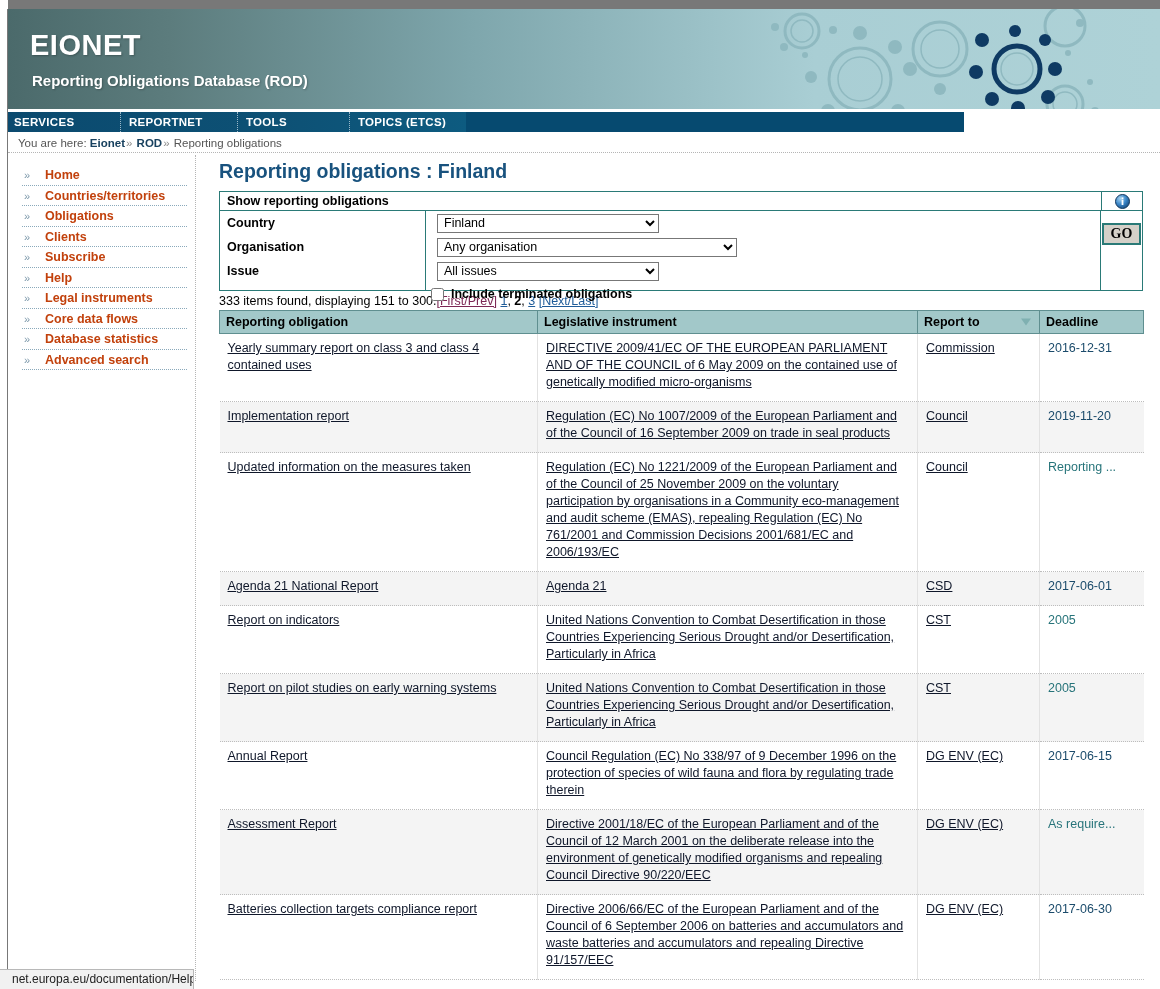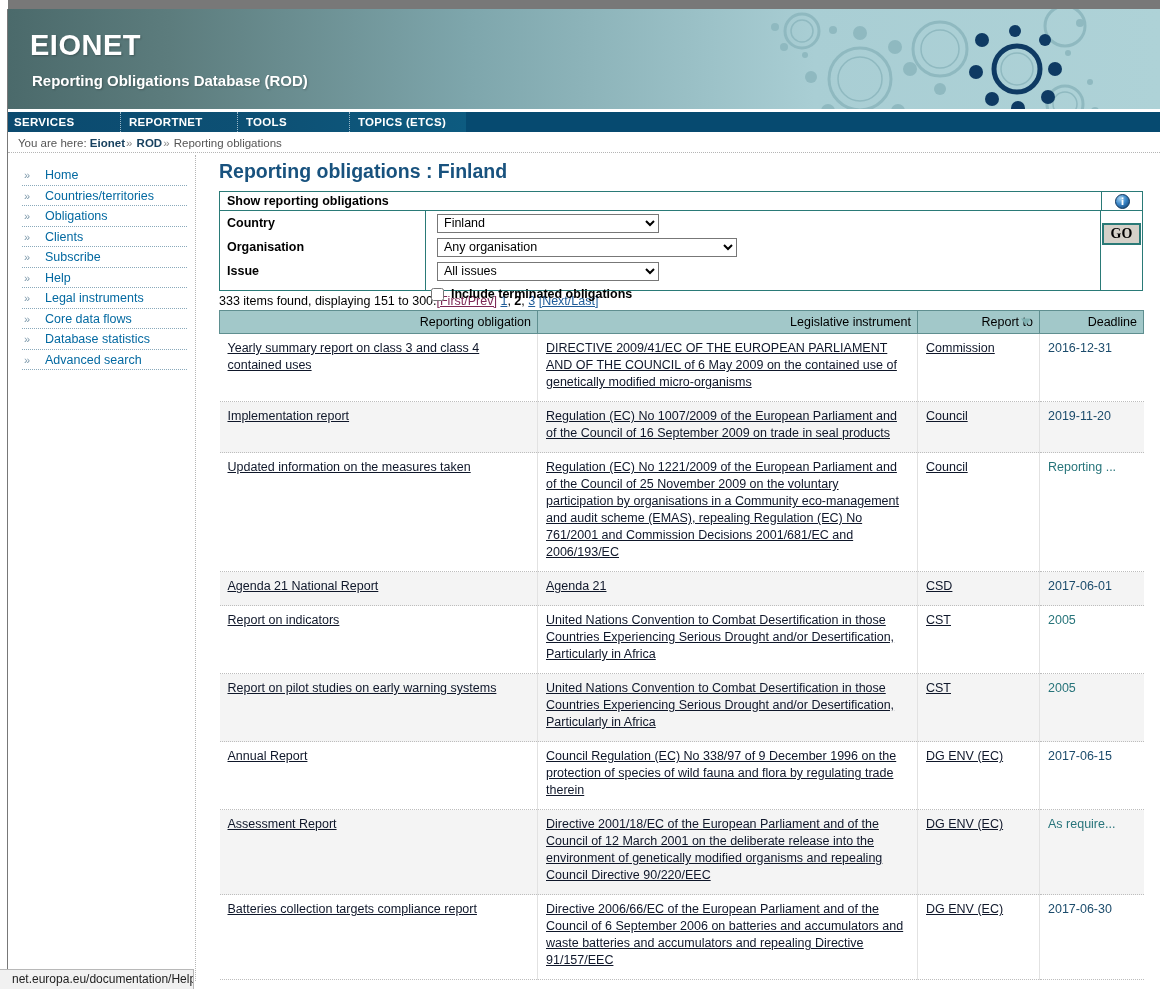--- a/index.html
+++ b/index.html
@@ -44,21 +44,21 @@
     position: absolute; left: 24px; top: 63px;
     color: #ffffff;
     font-size: 15px;
     font-weight: bold;
     text-shadow: 1px 1px 2px rgba(0,0,0,0.25);
   }
 
   
   .navbar {
     position: absolute; left: 8px; top: 112px;
-    width: 1152px; height: 20px;
+    width: 956px; height: 20px;
     background: #064a70;
   }
   .navbar .navgrad {
     position: absolute; left: 0; top: 0;
     width: 458px; height: 20px;
     background: linear-gradient(to right, #0b4a6f 0%, #0d5175 60%, #0d5b80 100%);
   }
   .nav-item {
     position: absolute; top: 0; height: 20px;
     color: #ffffff;
@@ -104,23 +104,23 @@
     border-bottom: 1px dotted #8aa9bb;
     cursor: pointer;
   }
   .side-item .chev {
     position: absolute; left: 2px; top: 0;
     color: #7d99ab;
     font-size: 11px;
   }
   .side-item .lbl {
     position: absolute; left: 23px; top: 0;
-    color: #0369a1;
-    font-size: 12.5px;
-    font-weight: normal;
+    color: #c2410c;
+    font-size: 12.5px;
+    font-weight: bold;
   }
 
   
   .main {
     position: absolute; left: 214px; top: 160px;
     width: 940px;
   }
   .page-title {
     margin: 0 0 8px 5px;
     color: #18527e;
@@ -229,24 +229,24 @@
   table.rod {
     margin-left: 5px;
     width: 924px;
     border-collapse: collapse;
     table-layout: fixed;
   }
   table.rod th {
     background: #a2c8c9;
     border: 1px solid #5f8f90;
     font-size: 12.5px;
-    font-weight: normal;
+    font-weight: bold;
     color: #000;
     height: 23px;
-    text-align: right;
+    text-align: left;
     padding: 0 6px;
     position: relative;
     cursor: pointer;
   }
   th .sort-tri {
     position: absolute; right: 8px; top: 50%;
     transform: translateY(-50%);
     width: 0; height: 0;
     border-left: 5px solid transparent;
     border-right: 5px solid transparent;

